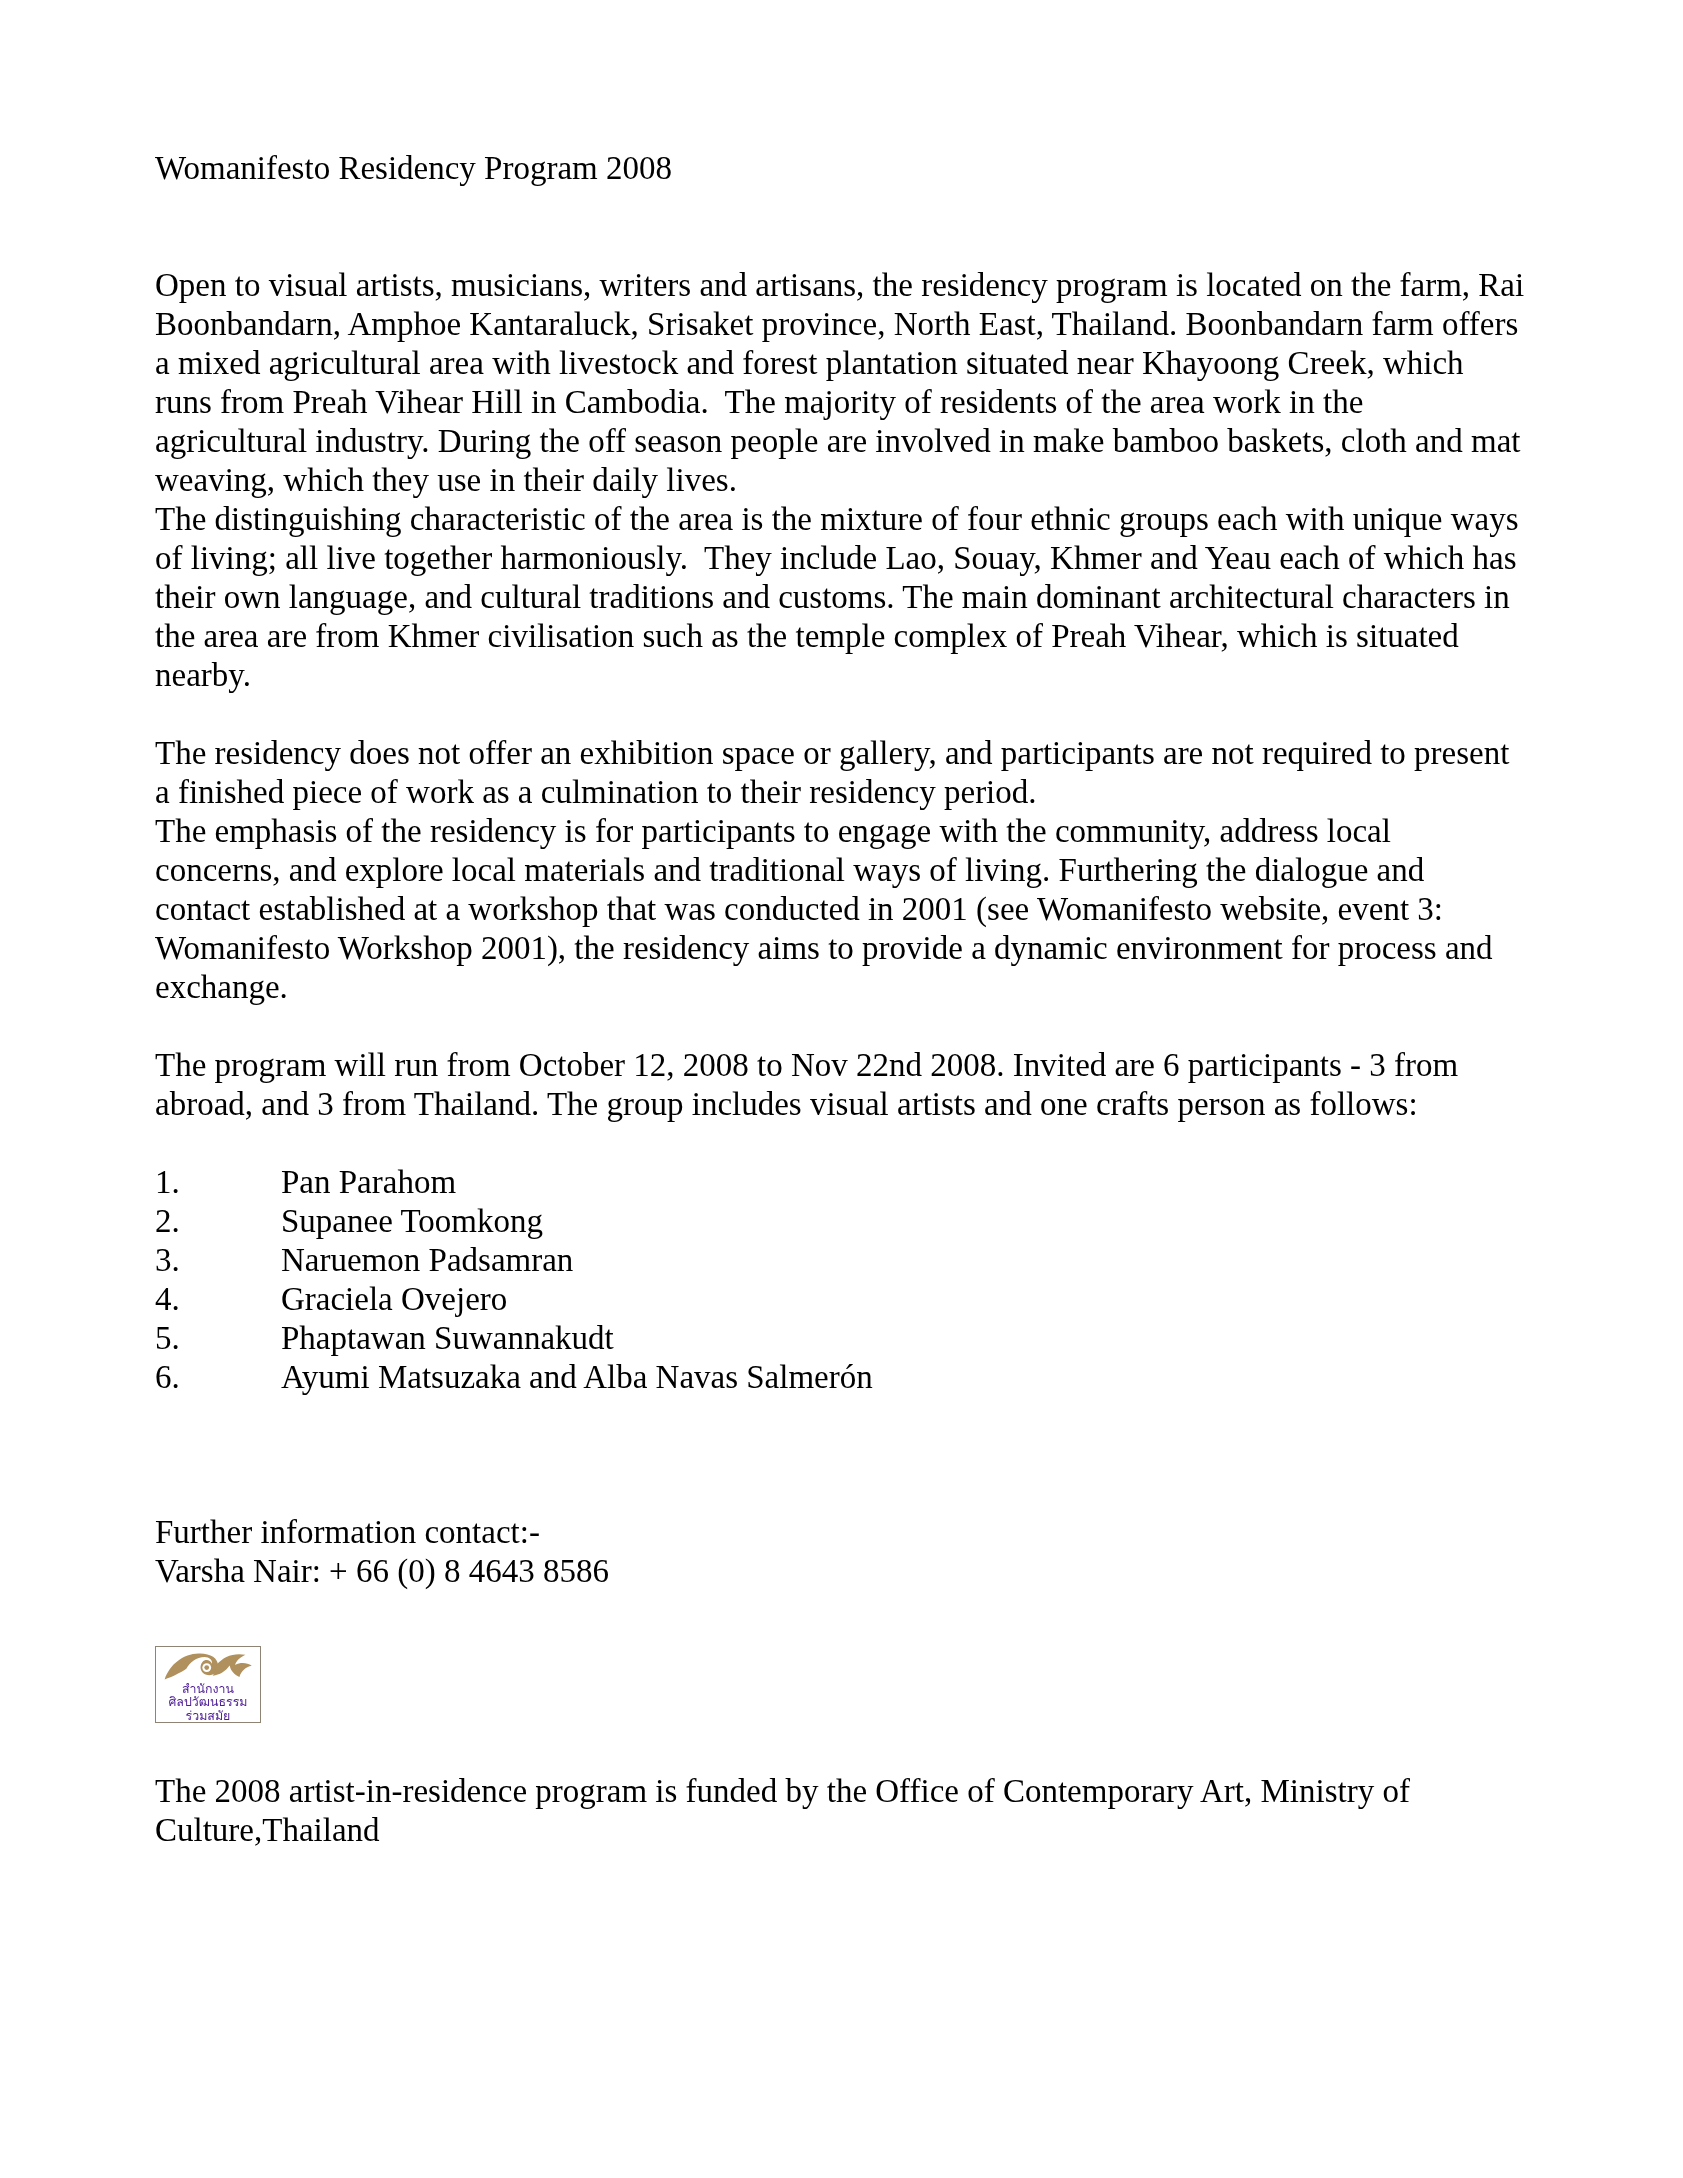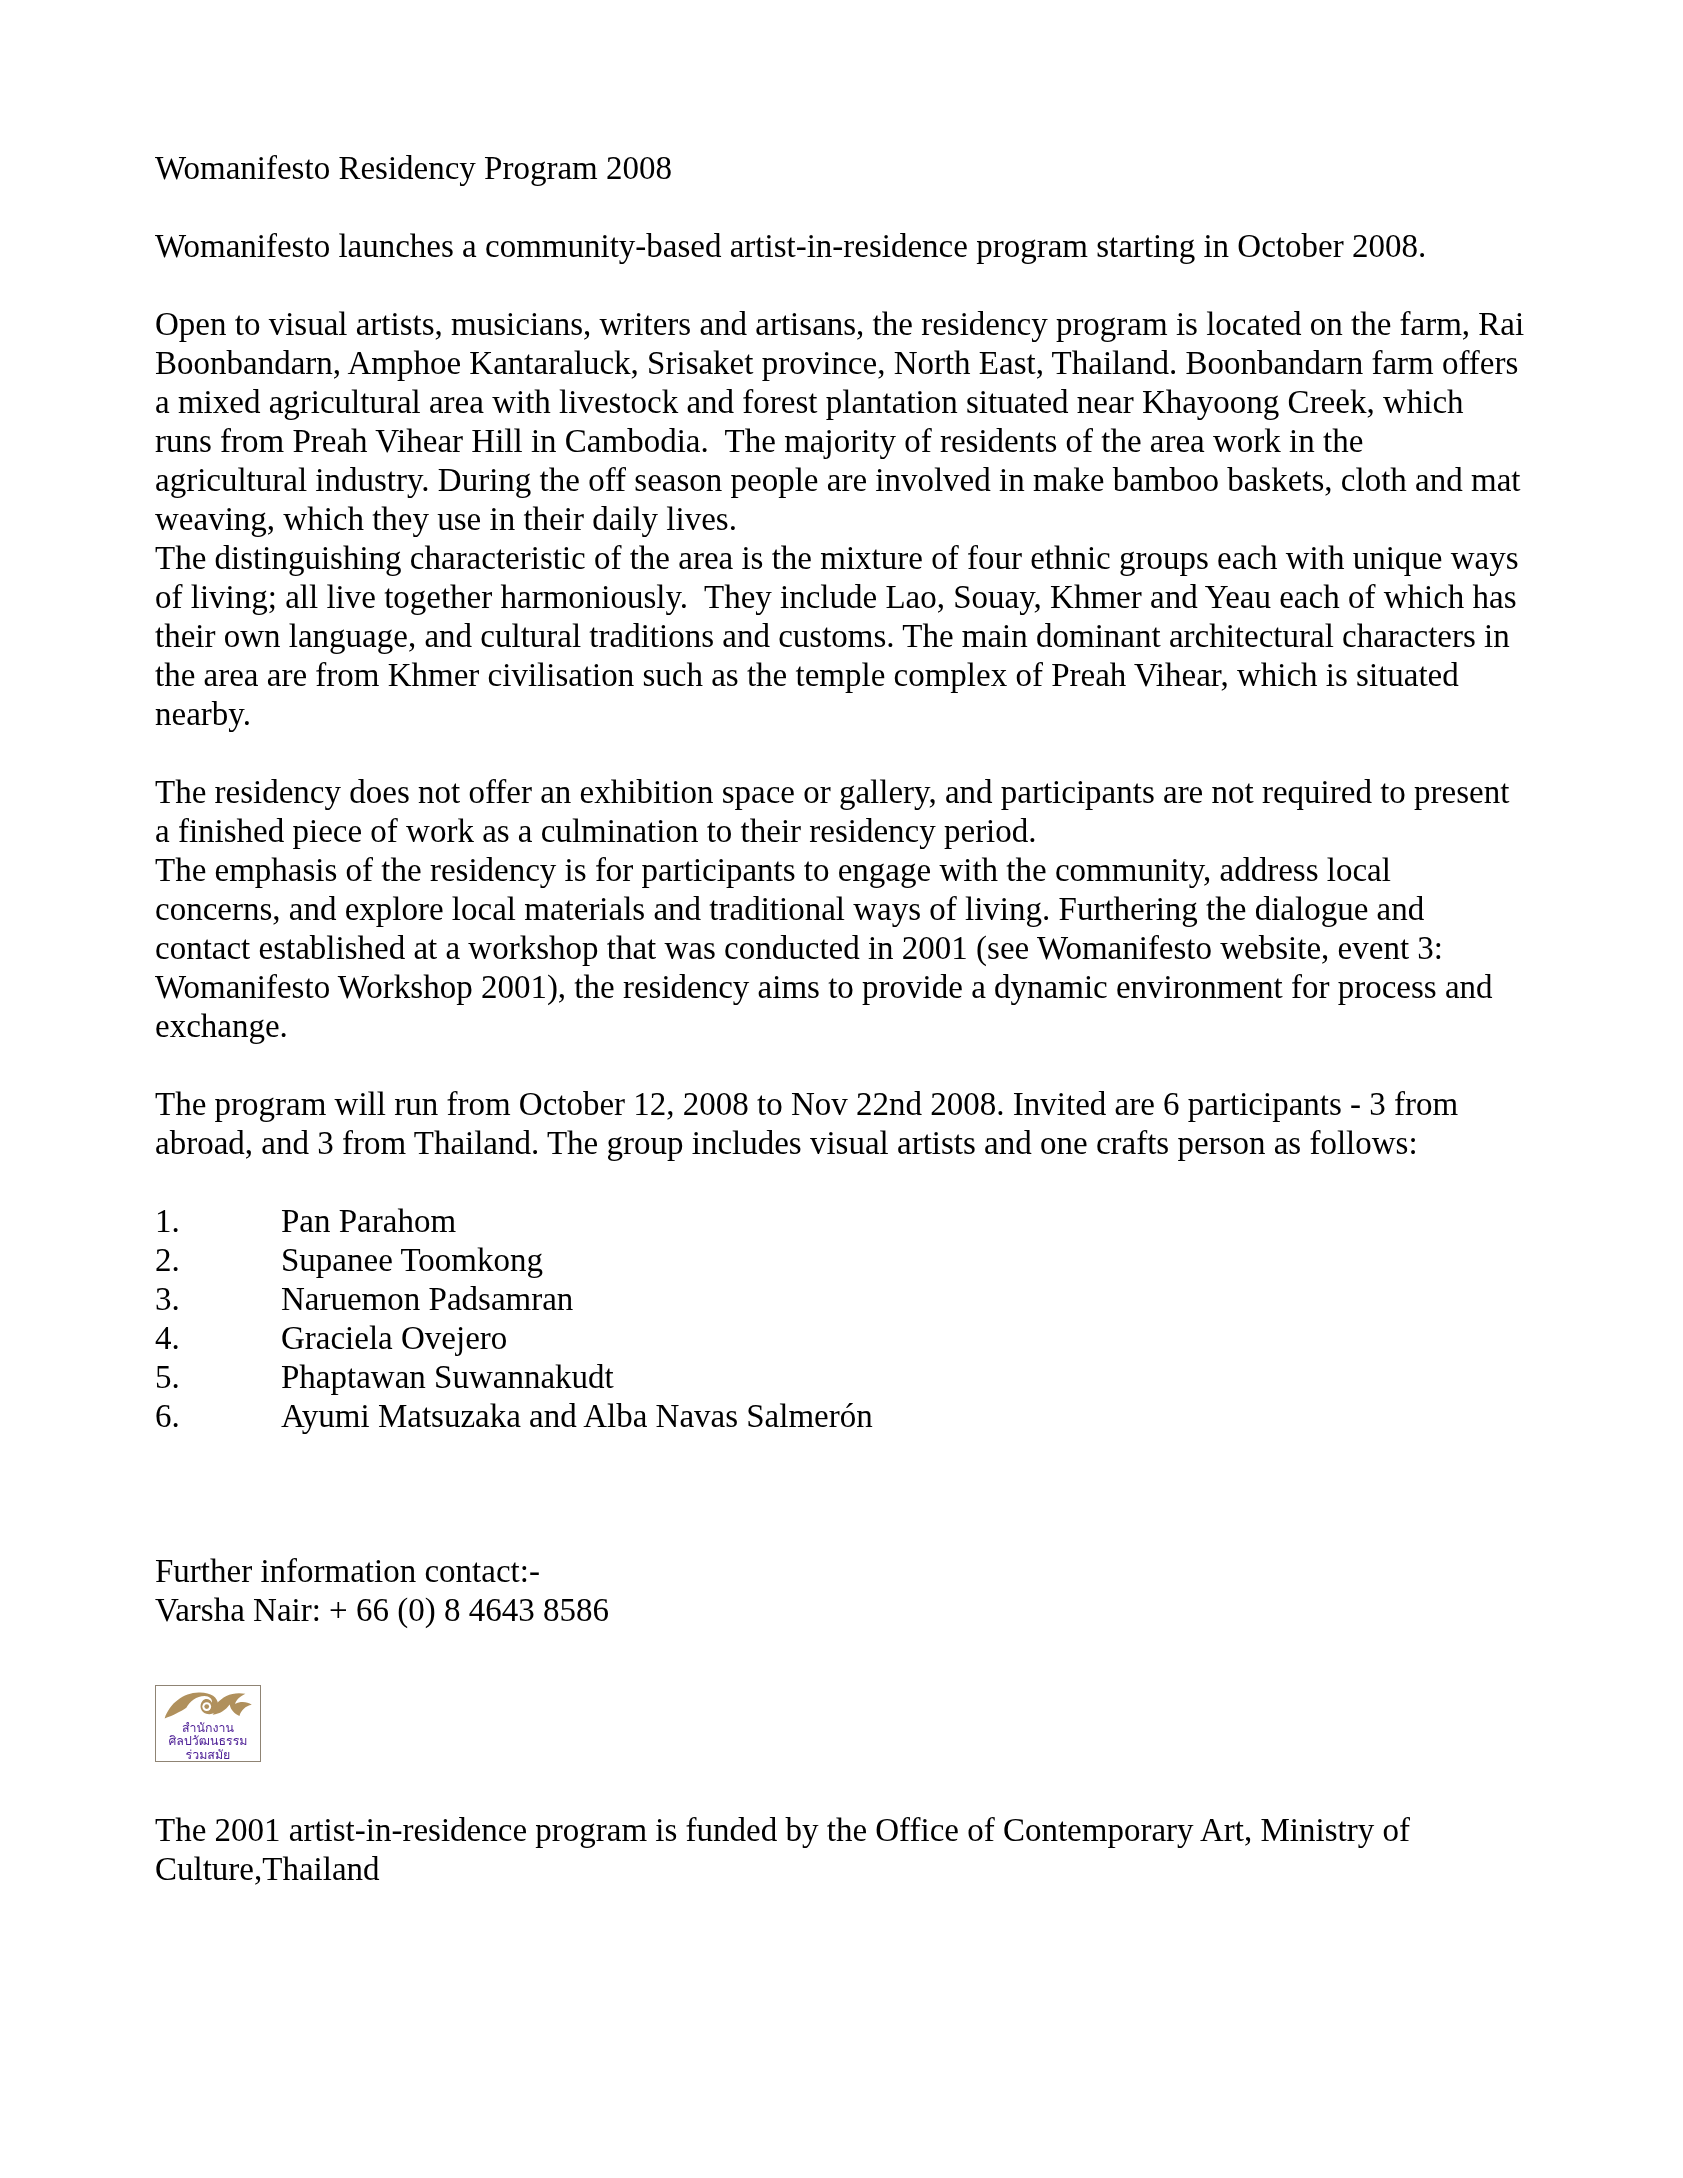--- a/index.html
+++ b/index.html
@@ -65,21 +65,20 @@
   }
 </style>
 </head>
 <body>
 
 <div class="page">
 
   <div class="tblock">Womanifesto Residency Program 2008</div>
   <div class="gap1"></div>
 
-  <div class="tblock">Womanifesto launches a community-based artist-in-residence program starting in October 2008.</div>
   <div class="gap1"></div>
 
   <div class="tblock">Open to visual artists, musicians, writers and artisans, the residency program is located on the farm, Rai
 Boonbandarn, Amphoe Kantaraluck, Srisaket province, North East, Thailand. Boonbandarn farm offers
 a mixed agricultural area with livestock and forest plantation situated near Khayoong Creek, which
 runs from Preah Vihear Hill in Cambodia.  The majority of residents of the area work in the
 agricultural industry. During the off season people are involved in make bamboo baskets, cloth and mat
 weaving, which they use in their daily lives.
 The distinguishing characteristic of the area is the mixture of four ethnic groups each with unique ways
 of living; all live together harmoniously.  They include Lao, Souay, Khmer and Yeau each of which has
@@ -141,17 +140,17 @@
         <path d="M62 20 C 70 10, 82 5.5, 96 8 C 88.5 12, 84.5 16, 84 20 C 90 16.5, 98 17, 103.5 21 C 96 22.5, 91 27.5, 89 34 C 83 31.5, 78.5 26.5, 77.5 20.5 C 72.5 27.5, 66 31.5, 57.5 32.5 C 60.5 28.5, 61.8 24.5, 62 20 Z"></path>
       </g>
       <circle cx="50.5" cy="23" r="5.2" fill="#ffffff"></circle>
       <circle cx="50.5" cy="23" r="2.8" fill="#b0905c"></circle>
     </svg>
     <div class="logo-thai">สำนักงาน
 ศิลปวัฒนธรรม
 ร่วมสมัย</div>
   </div>
 
-  <div class="tblock funding">The 2001 artist-in-residence program is funded by the Office of Contemporary Art, Ministry of
+  <div class="tblock funding">The 2008 artist-in-residence program is funded by the Office of Contemporary Art, Ministry of
 Culture,Thailand</div>
 
 </div>
 
 
 </body></html>

